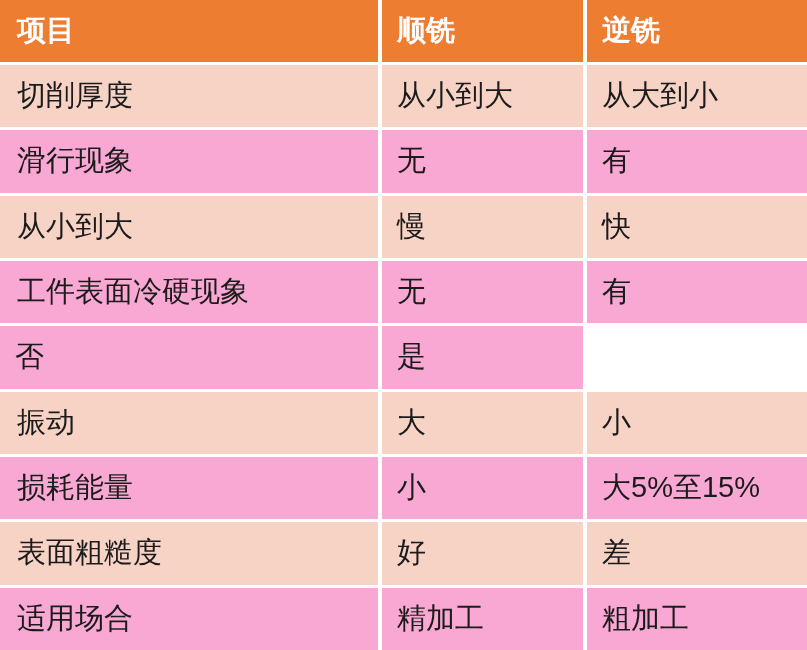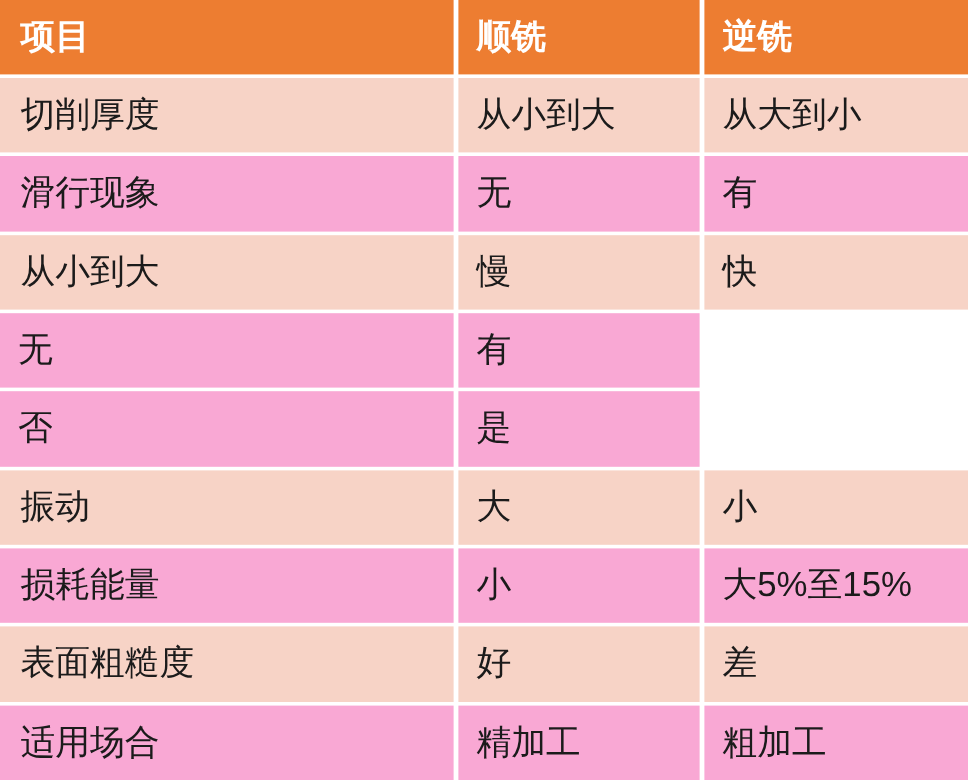--- a/index.html
+++ b/index.html
@@ -58,20 +58,21 @@
     <div class="td c1">滑行现象</div>
     <div class="td c2">无</div>
     <div class="td c3">有</div>
   </div>
     <div class="tr dark">
     <div class="td c1">从小到大</div>
     <div class="td c2">慢</div>
     <div class="td c3">快</div>
   </div>
     <div class="tr light">
+    <div class="td c1">工件表面冷硬现象</div>
     <div class="td c2">无</div>
     <div class="td c3">有</div>
   </div>
     <div class="tr light">
     <div class="td c2">否</div>
     <div class="td c3">是</div>
   </div>
     <div class="tr dark">
     <div class="td c1">振动</div>
     <div class="td c2">大</div>

